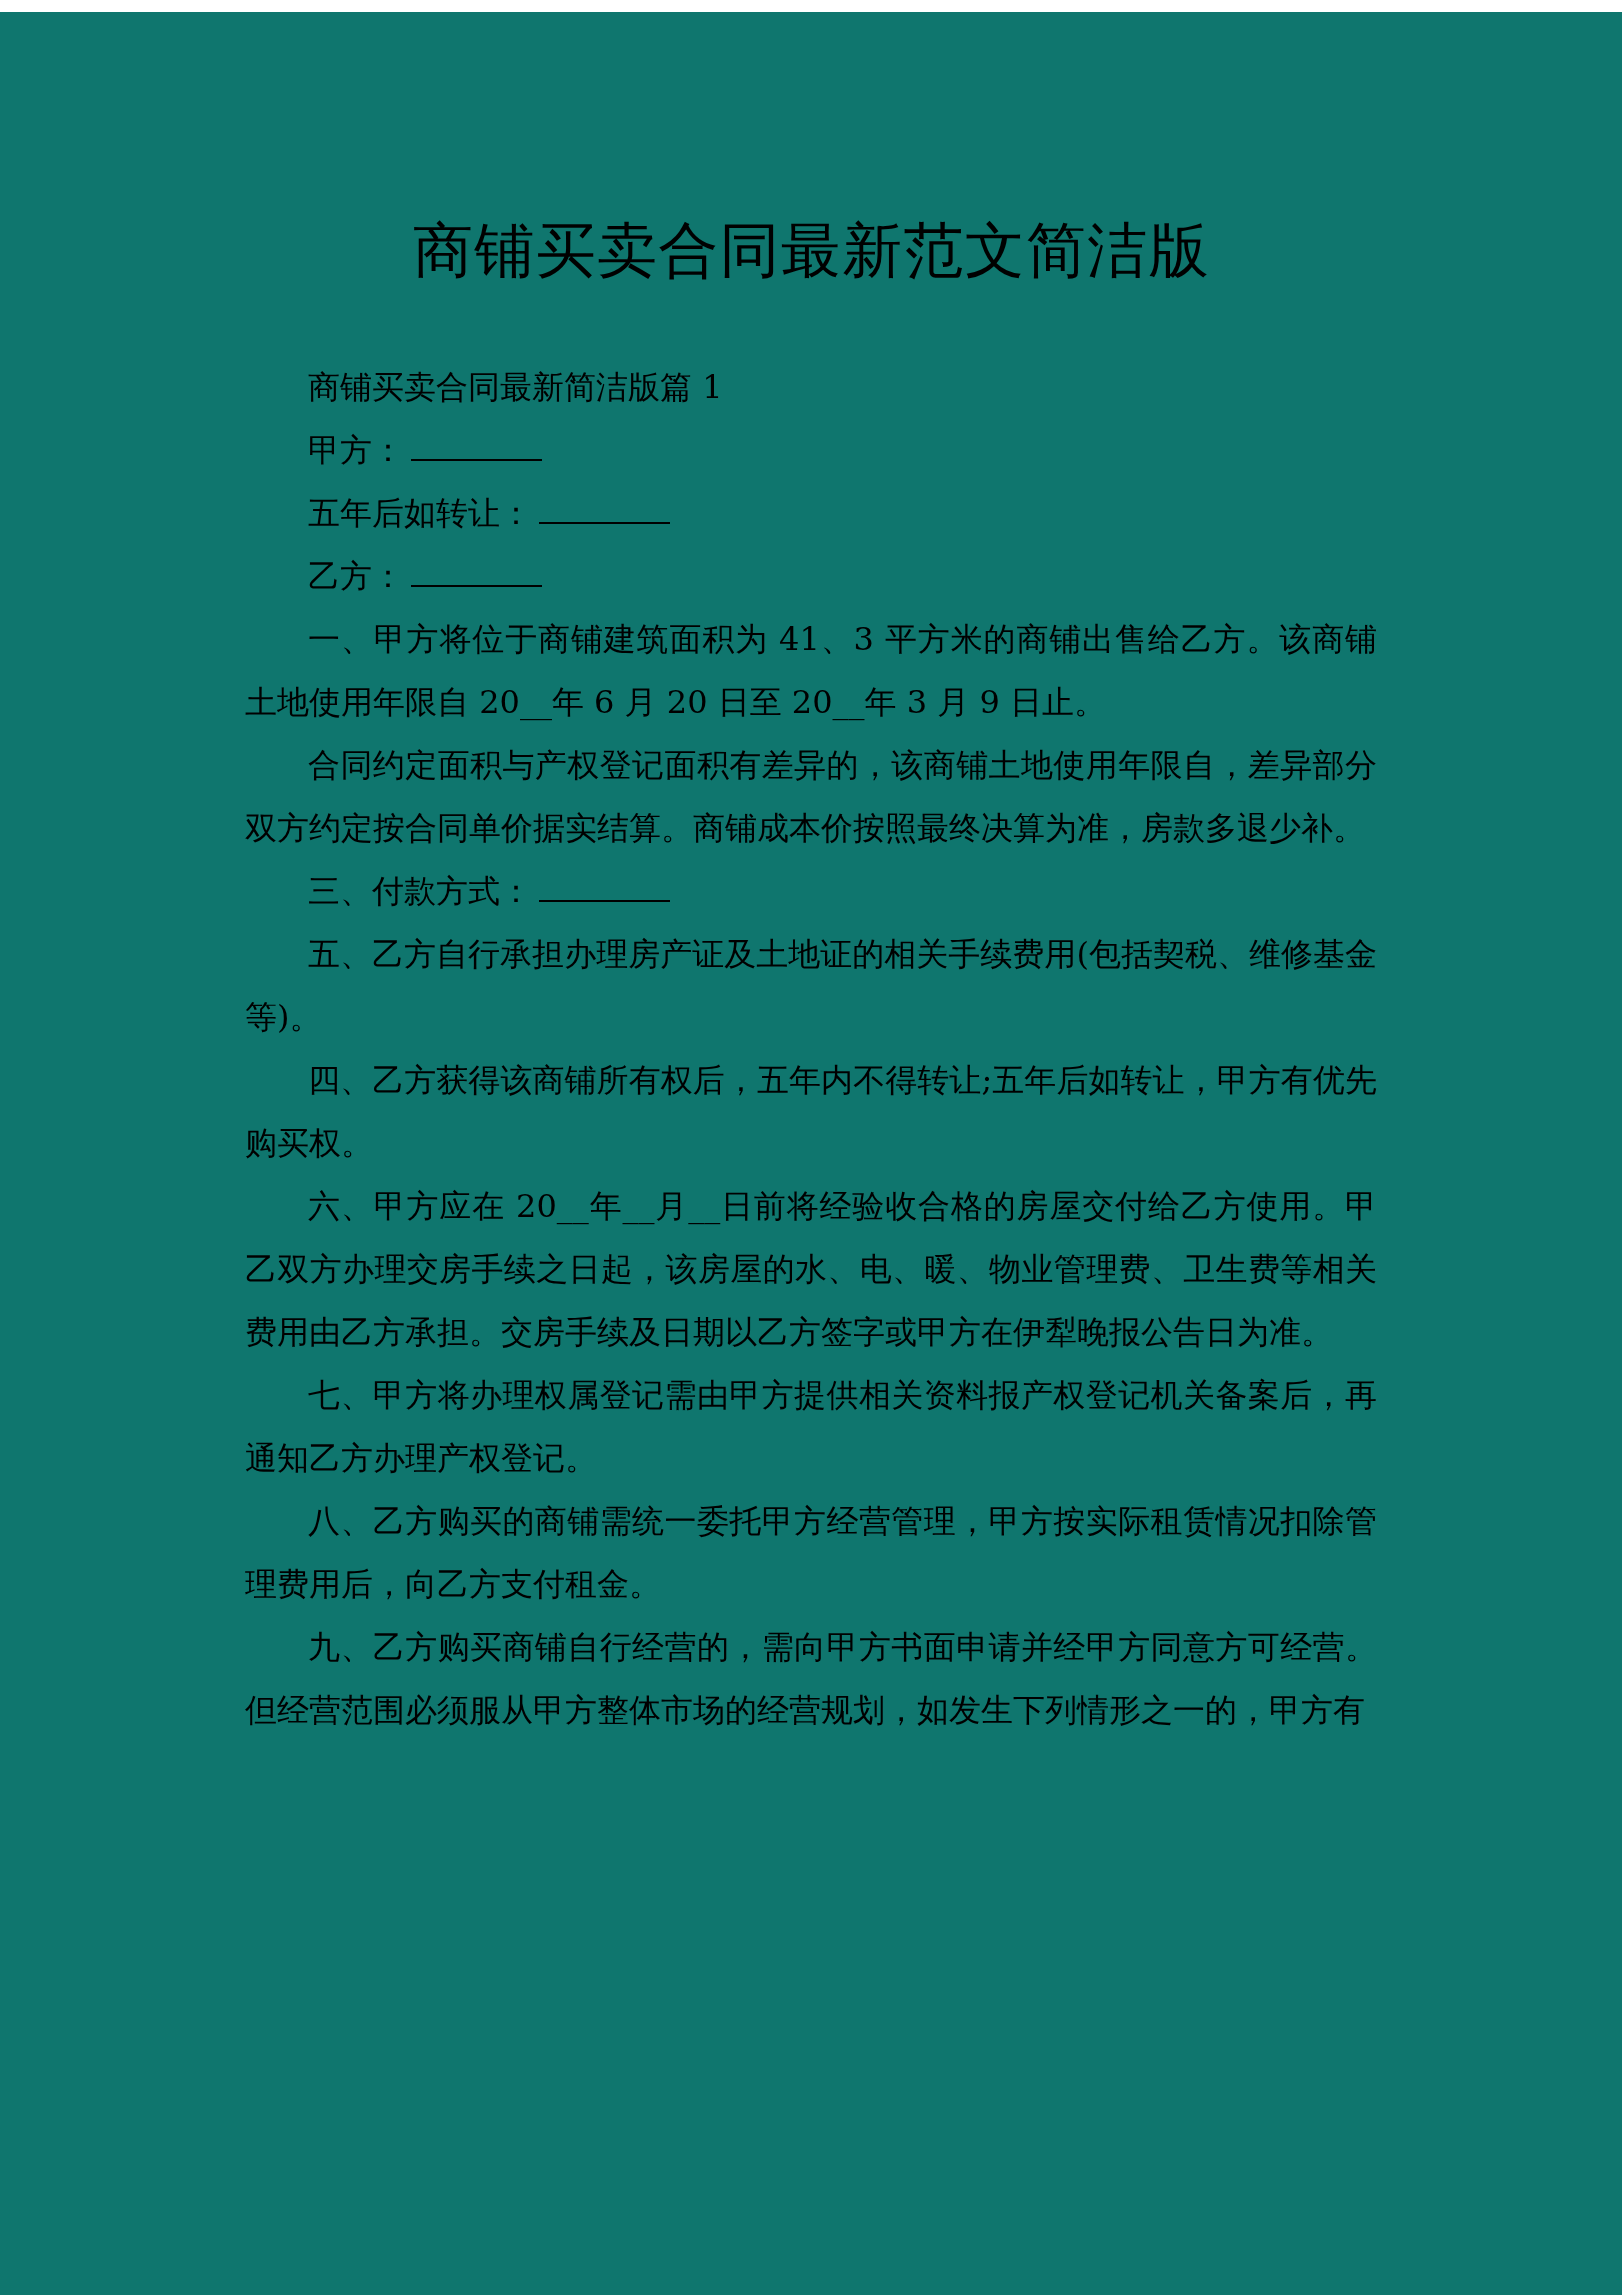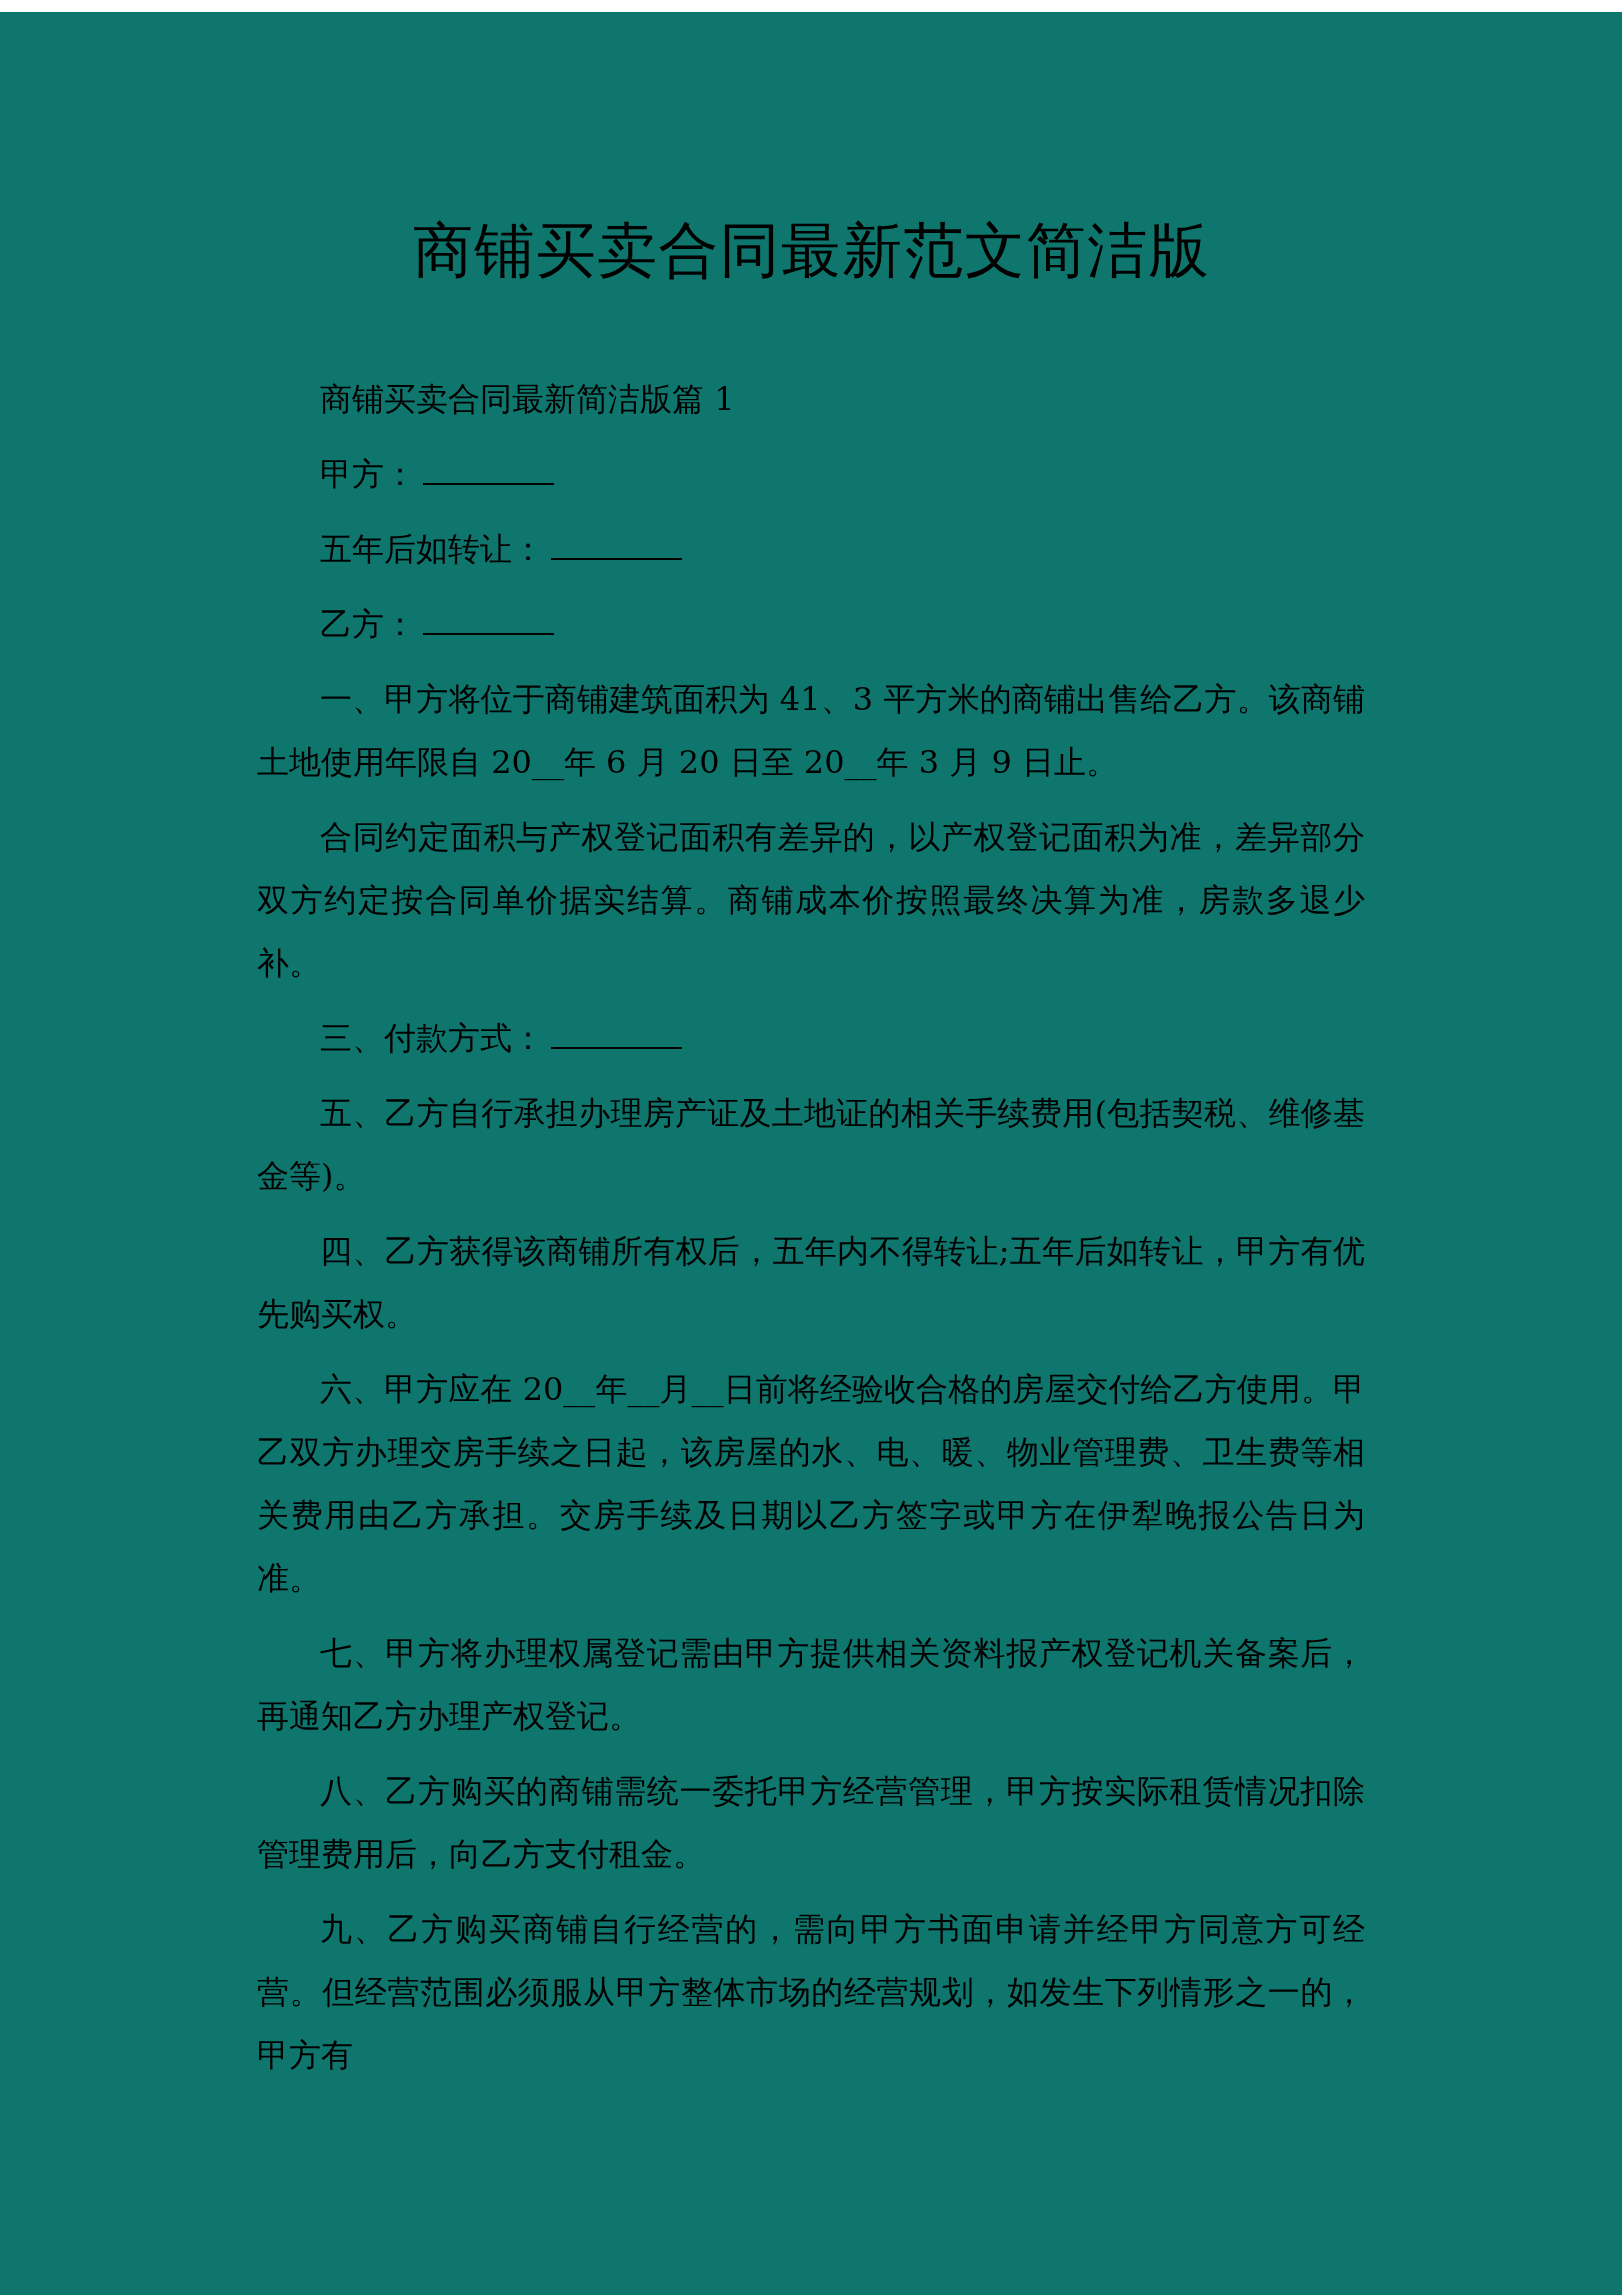--- a/index.html
+++ b/index.html
@@ -36,21 +36,21 @@
     }
     .body {
       position: absolute;
       left: 245px;
       top: 344px;
       width: 1132px;
       font-size: 32px;
       line-height: 63px;
     }
     .p {
-      margin: 12px;
+      margin: 0;
       text-indent: 63px;
       text-align: justify;
       text-align-last: left;
     }
     .blank {
       display: inline-block;
       width: 131px;
       border-bottom: 2px solid #000;
       height: 34px;
       vertical-align: baseline;
@@ -70,21 +70,21 @@
       <span>甲方：</span><span class="blank"></span>
     </p>
     <p class="p">
       <span>五年后如转让：</span><span class="blank"></span>
     </p>
     <p class="p">
       <span>乙方：</span><span class="blank"></span>
     </p>
 
     <p class="p">一、甲方将位于商铺建筑面积为 41、3 平方米的商铺出售给乙方。该商铺土地使用年限自 20__年 6 月 20 日至 20__年 3 月 9 日止。</p>
-    <p class="p">合同约定面积与产权登记面积有差异的，以产权登记面积为准，差异部分双方约定按合同单价据实结算。商铺成本价按照最终决算为准，房款多退少补。</p>
+    <p class="p">合同约定面积与产权登记面积有差异的，该商铺土地使用年限自，差异部分双方约定按合同单价据实结算。商铺成本价按照最终决算为准，房款多退少补。</p>
 
     <p class="p">
       <span>三、付款方式：</span><span class="blank"></span>
     </p>
 
     <p class="p">五、乙方自行承担办理房产证及土地证的相关手续费用(包括契税、维修基金等)。</p>
     <p class="p">四、乙方获得该商铺所有权后，五年内不得转让;五年后如转让，甲方有优先购买权。</p>
     <p class="p">六、甲方应在 20__年__月__日前将经验收合格的房屋交付给乙方使用。甲乙双方办理交房手续之日起，该房屋的水、电、暖、物业管理费、卫生费等相关费用由乙方承担。交房手续及日期以乙方签字或甲方在伊犁晚报公告日为准。</p>
     <p class="p">七、甲方将办理权属登记需由甲方提供相关资料报产权登记机关备案后，再通知乙方办理产权登记。</p>
     <p class="p">八、乙方购买的商铺需统一委托甲方经营管理，甲方按实际租赁情况扣除管理费用后，向乙方支付租金。</p>

